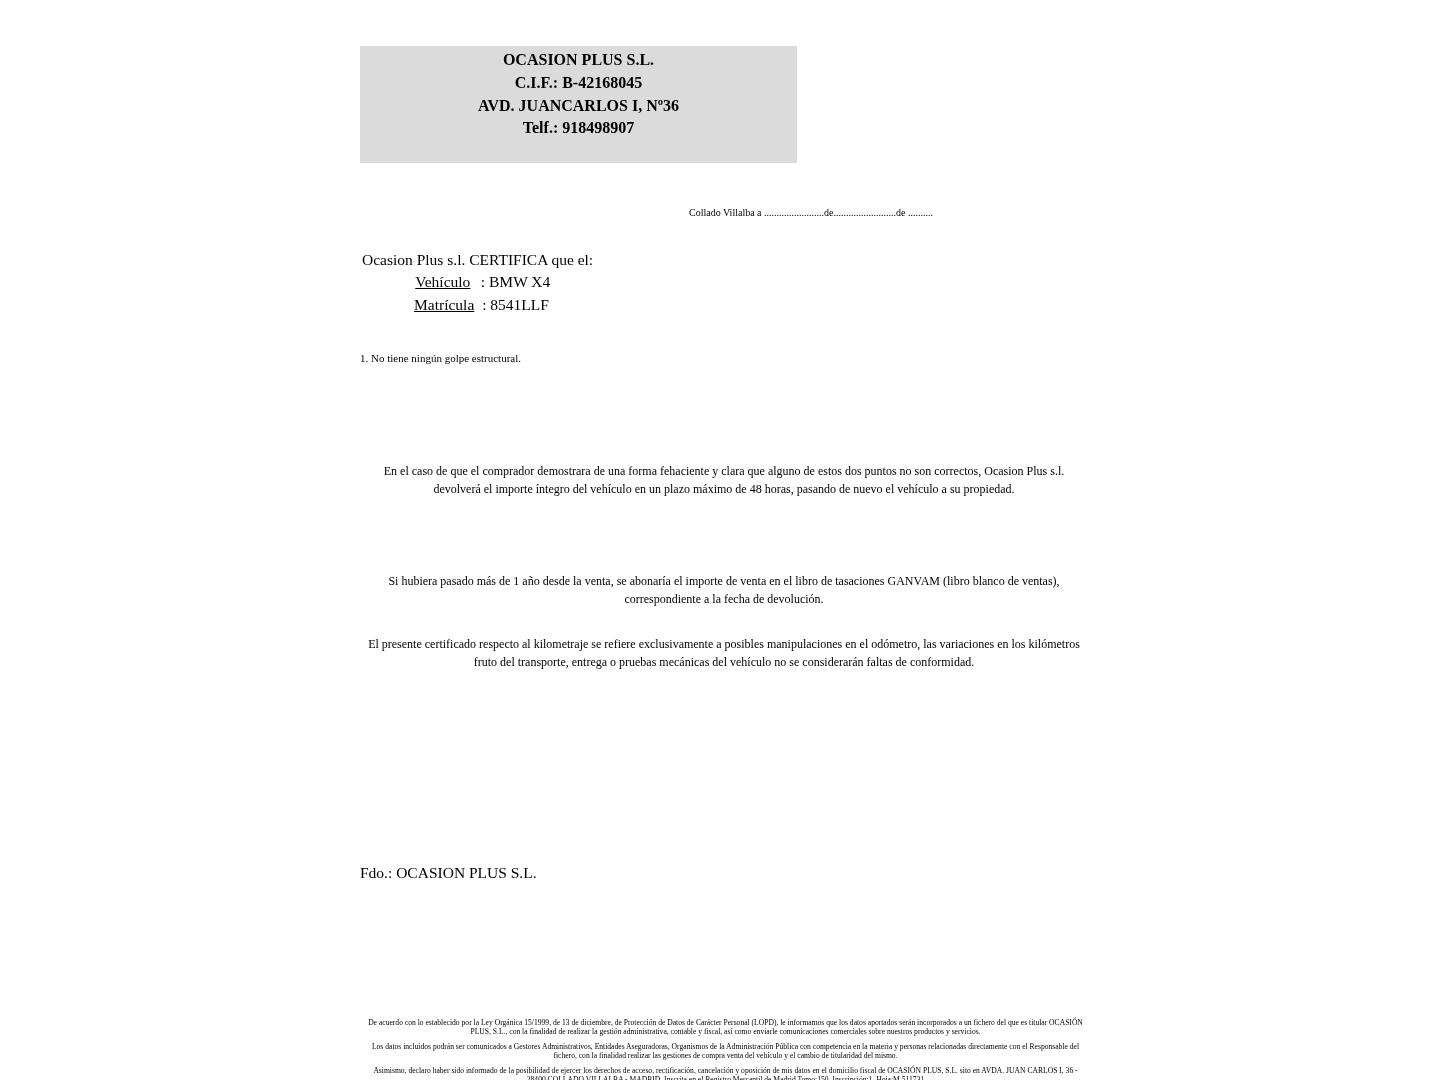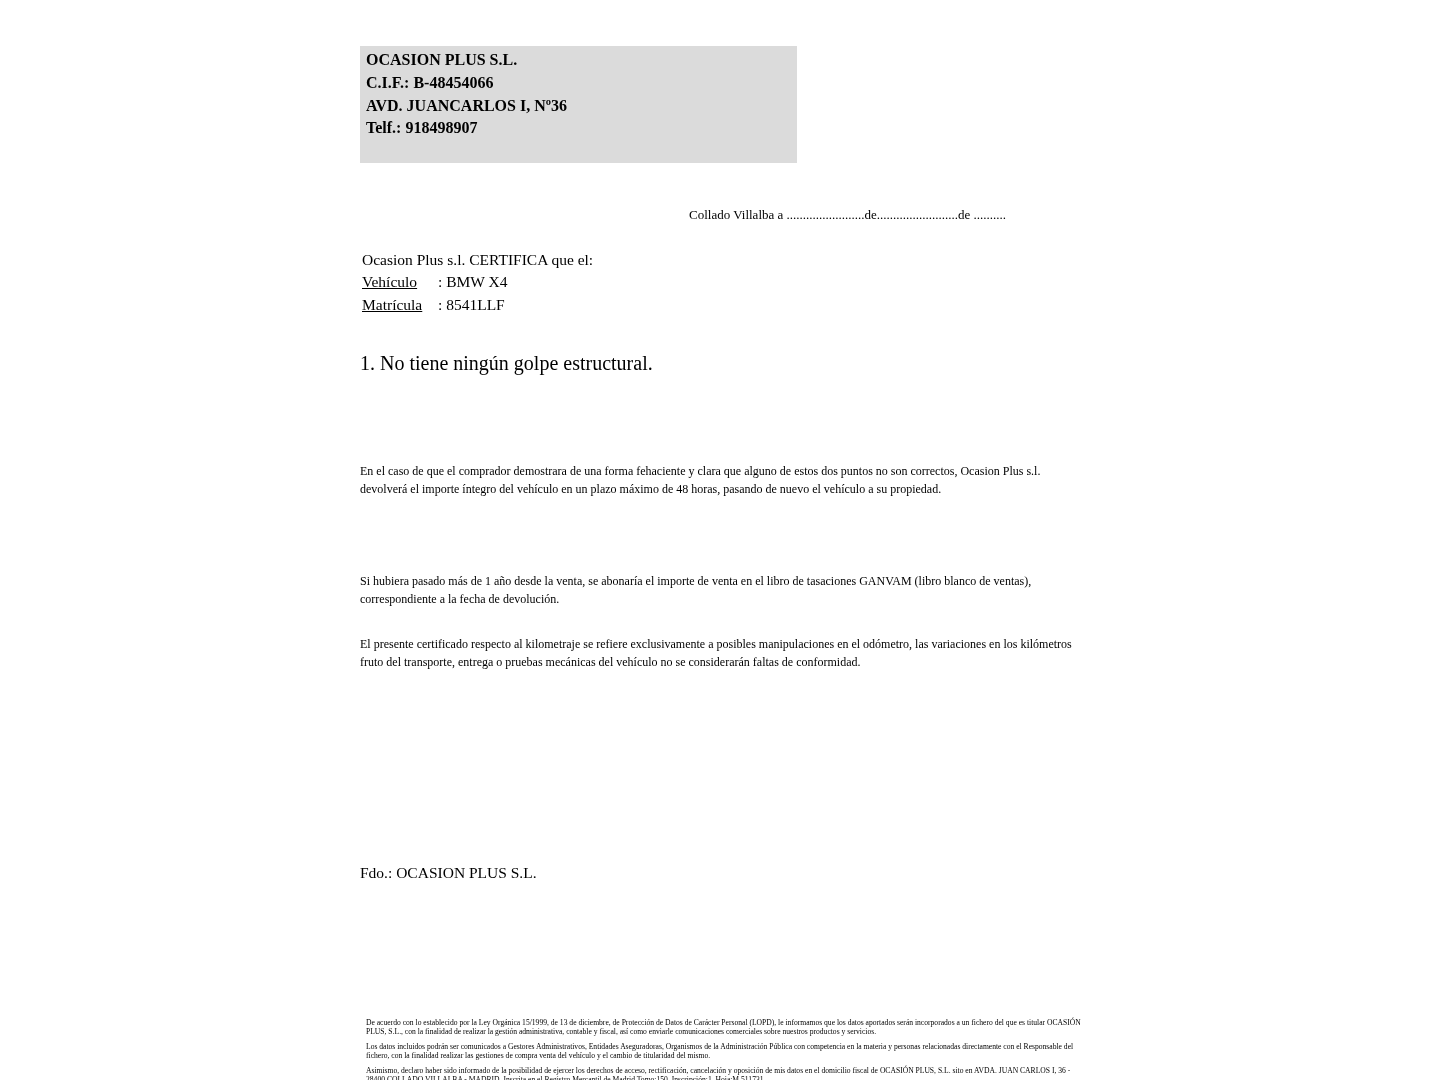--- a/index.html
+++ b/index.html
@@ -1,15 +1,15 @@
 <!DOCTYPE html>
 <html><head>
 <meta charset="utf-8">
 <style>
-  * { margin: 0; padding: 0; box-sizing: border-box; }
+  * { margin: 0; padding: 0; box-sizing: border-box; text-align: center; }
   html, body { width: 1440px; height: 1080px; }
   body {
     background: #ffffff;
     font-family: "Liberation Serif", "DejaVu Serif", serif;
     color: #000;
     position: relative;
     overflow: hidden;
   }
   .page { position: absolute; inset: 0; }
 
@@ -20,42 +20,42 @@
     background: #dbdbdb;
     padding: 3px 6px 0 6px;
     font-weight: bold;
     font-size: 16px;
     line-height: 22.8px;
   }
 
   .date-line {
     position: absolute;
     left: 689px; top: 207px;
-    font-size: 13px;
+    font-size: 10px;
     white-space: nowrap;
   }
 
   .certify {
     position: absolute;
     left: 362px; top: 249px;
     font-size: 15.5px;
     line-height: 22.3px;
   }
   .field-row { white-space: nowrap; }
   .field-label {
     display: inline-block;
     width: 76px;
     text-decoration: underline;
     font-family: Liberation Serif, serif;
   }
 
   .point {
     position: absolute;
     left: 360px;
-    font-size: 20px;
+    font-size: 11px;
     white-space: nowrap;
   }
   .point-1 { top: 352px; }
   .point-2 { top: 389px; }
 
   .para {
     position: absolute;
     left: 360px;
     width: 728px;
     font-size: 12px;
@@ -81,21 +81,21 @@
   }
   .legal p { margin: 6px; }
 </style>
 </head>
 <body>
 
 <div class="page">
 
   <div class="company-box">
     <div>OCASION PLUS S.L.</div>
-    <div>C.I.F.: B-48454066</div>
+    <div>C.I.F.: B-42168045</div>
     <div>AVD. JUANCARLOS I, Nº36</div>
     <div>Telf.: 918498907</div>
   </div>
 
   <div class="date-line">Collado Villalba a ........................de.........................de ..........</div>
 
   <div class="certify">
     <div>Ocasion Plus s.l. CERTIFICA que el:</div>
     <div class="field-row">
       <span class="field-label">Vehículo</span><span>: BMW X4</span>

